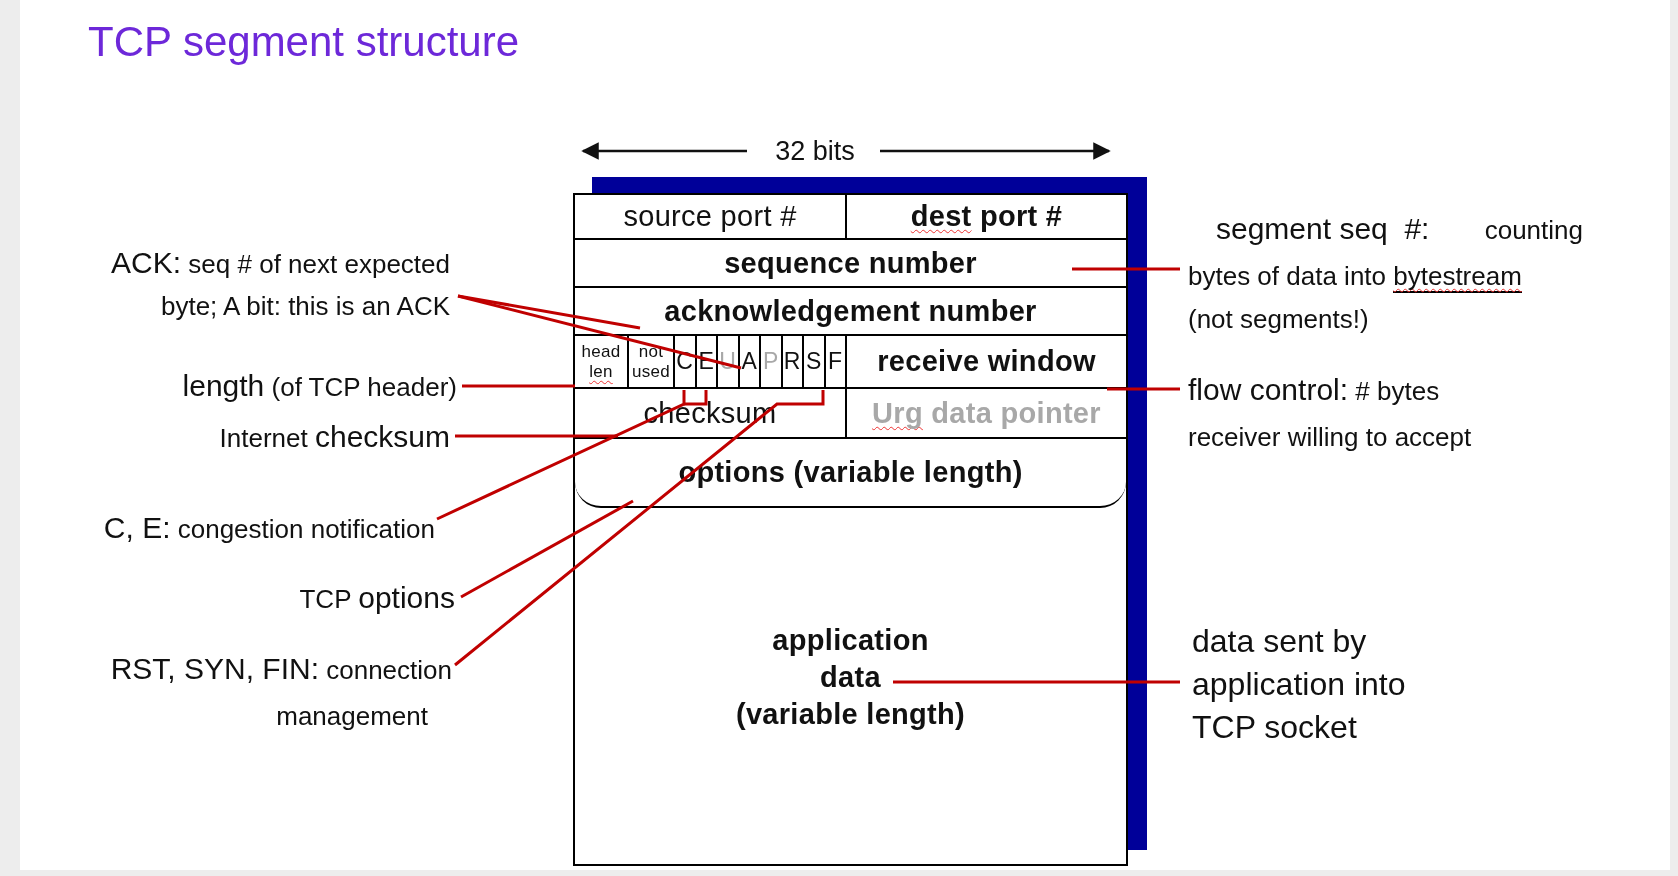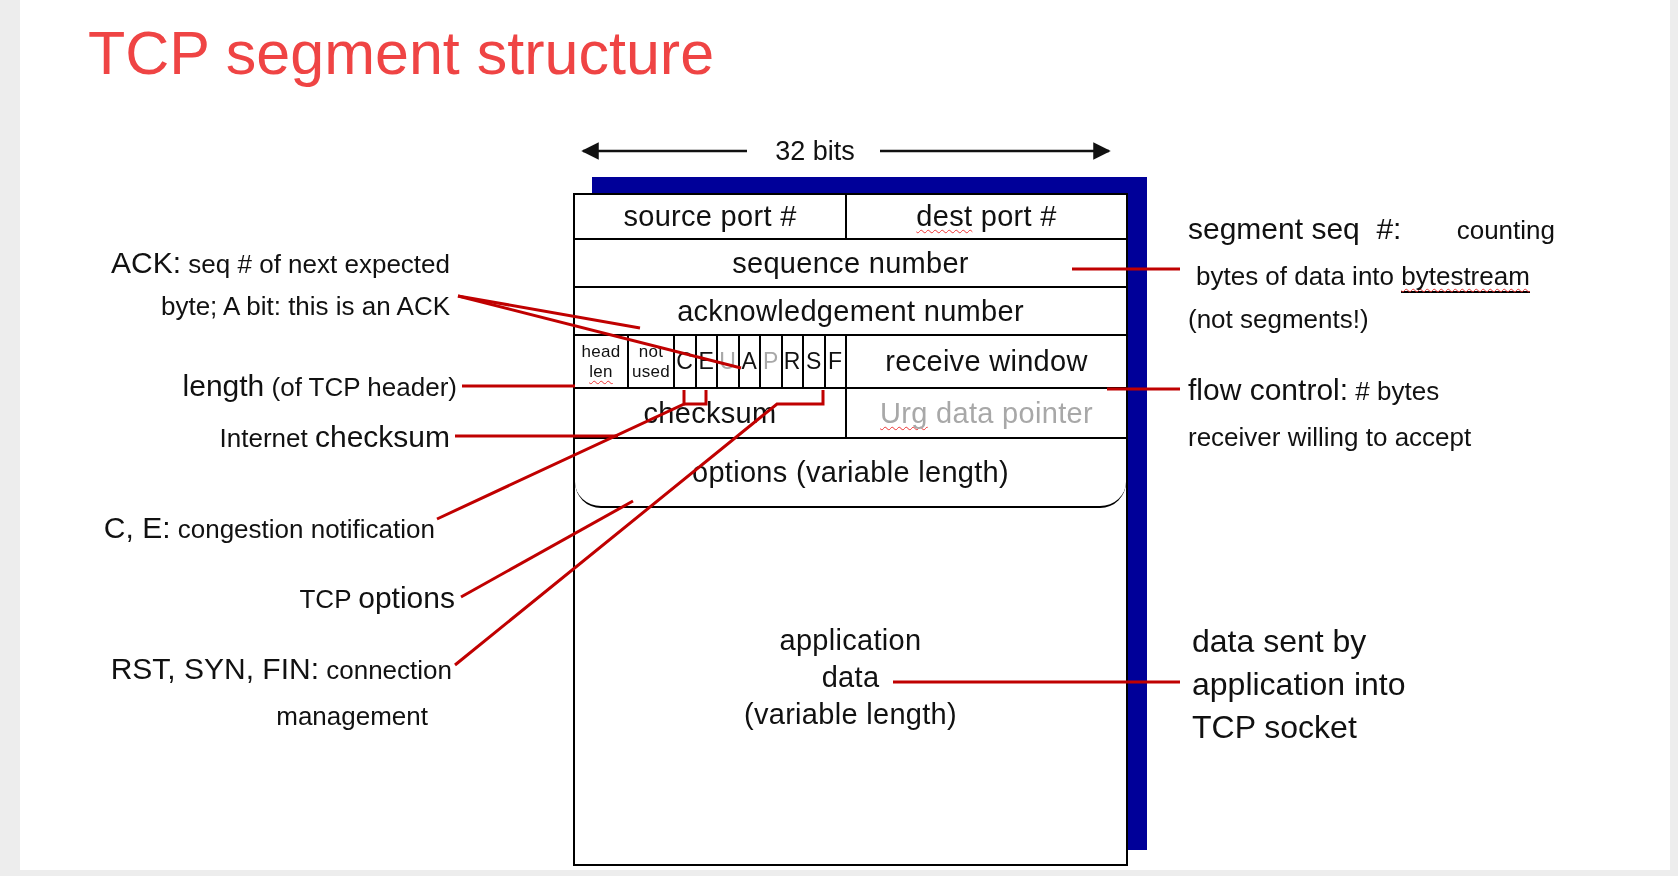--- a/index.html
+++ b/index.html
@@ -3,35 +3,35 @@
 <meta charset="utf-8">
 <style>
   html,body{margin:0;padding:0;background:#e9e9e9;}
   .slide{position:relative;width:1678px;height:876px;background:#ffffff;overflow:hidden;
          font-family:"Liberation Sans", sans-serif;color:#111;}
   .edge{position:absolute;background:#ededed;}
   .edge.l{left:0;top:0;width:20px;height:876px;}
   .edge.r{right:0;top:0;width:8px;height:876px;}
   .edge.b{left:0;bottom:0;width:1678px;height:6px;}
 
-  .title{position:absolute;left:88px;top:18px;font-size:61px;color:#ef4444;letter-spacing:0;}
+  .title{position:absolute;left:88px;top:18px;font-size:42px;color:#6d28d9;letter-spacing:0;}
 
   .bits-label{position:absolute;left:750px;top:136px;width:130px;text-align:center;font-size:27px;color:#111;}
 
   .shadow{position:absolute;left:592px;top:177px;width:555px;height:673px;background:#000099;}
 
   .tcp-table{position:absolute;left:573px;top:193px;width:555px;height:673px;background:#fff;
              border:2px solid #000;box-sizing:border-box;display:flex;flex-direction:column;}
   .row{display:flex;box-sizing:border-box;border-bottom:2px solid #000;align-items:stretch;}
   .row:last-child{border-bottom:none;flex:1;}
   .cell{display:flex;align-items:center;justify-content:center;box-sizing:border-box;
         font-size:29px;letter-spacing:.3px;}
   .r1{height:45px;} .r2{height:48px;} .r3{height:48px;} .r4{height:53px;} .r5{height:50px;} .r6{height:69px;border-radius:26px;}
   .w-left{width:272px;border-right:2px solid #000;}
-  .w-rest{flex:1;}
+  .w-rest{flex:1;font-weight:bold;}
   .small2{font-size:17px;line-height:1.12;text-align:center;flex-direction:column;}
   .hl{width:54px;border-right:2px solid #000;}
   .nu{width:46px;border-right:2px solid #000;}
   .fcell{width:21.5px;border-right:2px solid #000;font-size:23px;}
   .gray{color:#a8a8a8;}
   .appblock{flex-direction:column;justify-content:center;line-height:37px;transform:translateY(-9px);}
 
   .sq{text-decoration-line:underline;text-decoration-style:wavy;text-decoration-color:#e33;
       text-decoration-thickness:1.3px;text-underline-offset:3px;text-decoration-skip-ink:none;}
   .bstream{border-bottom:2px solid #000;}
@@ -135,22 +135,22 @@
   </div>
   <div class="ann ann-ce ra">
     <span class="big">C, E:</span><span class="sm" style="white-space:pre;"> congestion notification</span>
   </div>
   <div class="ann ann-rst ra">
     <div><span class="big">RST, SYN, FIN:</span><span class="sm" style="white-space:pre;"> connection</span></div>
     <div class="sm l2">management</div>
   </div>
 
   <div class="ann ann-segseq">
-    <div><span class="big" style="white-space:pre;">segment seq  #:</span><span class="sm" style="white-space:pre;margin-left:48px;"> counting</span></div>
-    <div class="sm"><span style="white-space:pre;margin-left:8px;">bytes of data into </span><span class="bstream sq">bytestream</span></div>
+    <div><span class="big" style="white-space:pre;margin-left:28px;">segment seq  #:</span><span class="sm" style="white-space:pre;margin-left:48px;"> counting</span></div>
+    <div class="sm"><span style="white-space:pre;">bytes of data into </span><span class="bstream sq">bytestream</span></div>
     <div class="sm">(not segments!)</div>
   </div>
   <div class="ann ann-flow">
     <div><span class="big">flow control:</span><span class="sm" style="white-space:pre;margin-top:45px;"> # bytes</span></div>
     <div class="sm">receiver willing to accept</div>
   </div>
   <div class="ann ann-appdata">
     <div>data sent by</div>
     <div>application into</div>
     <div>TCP socket</div>

